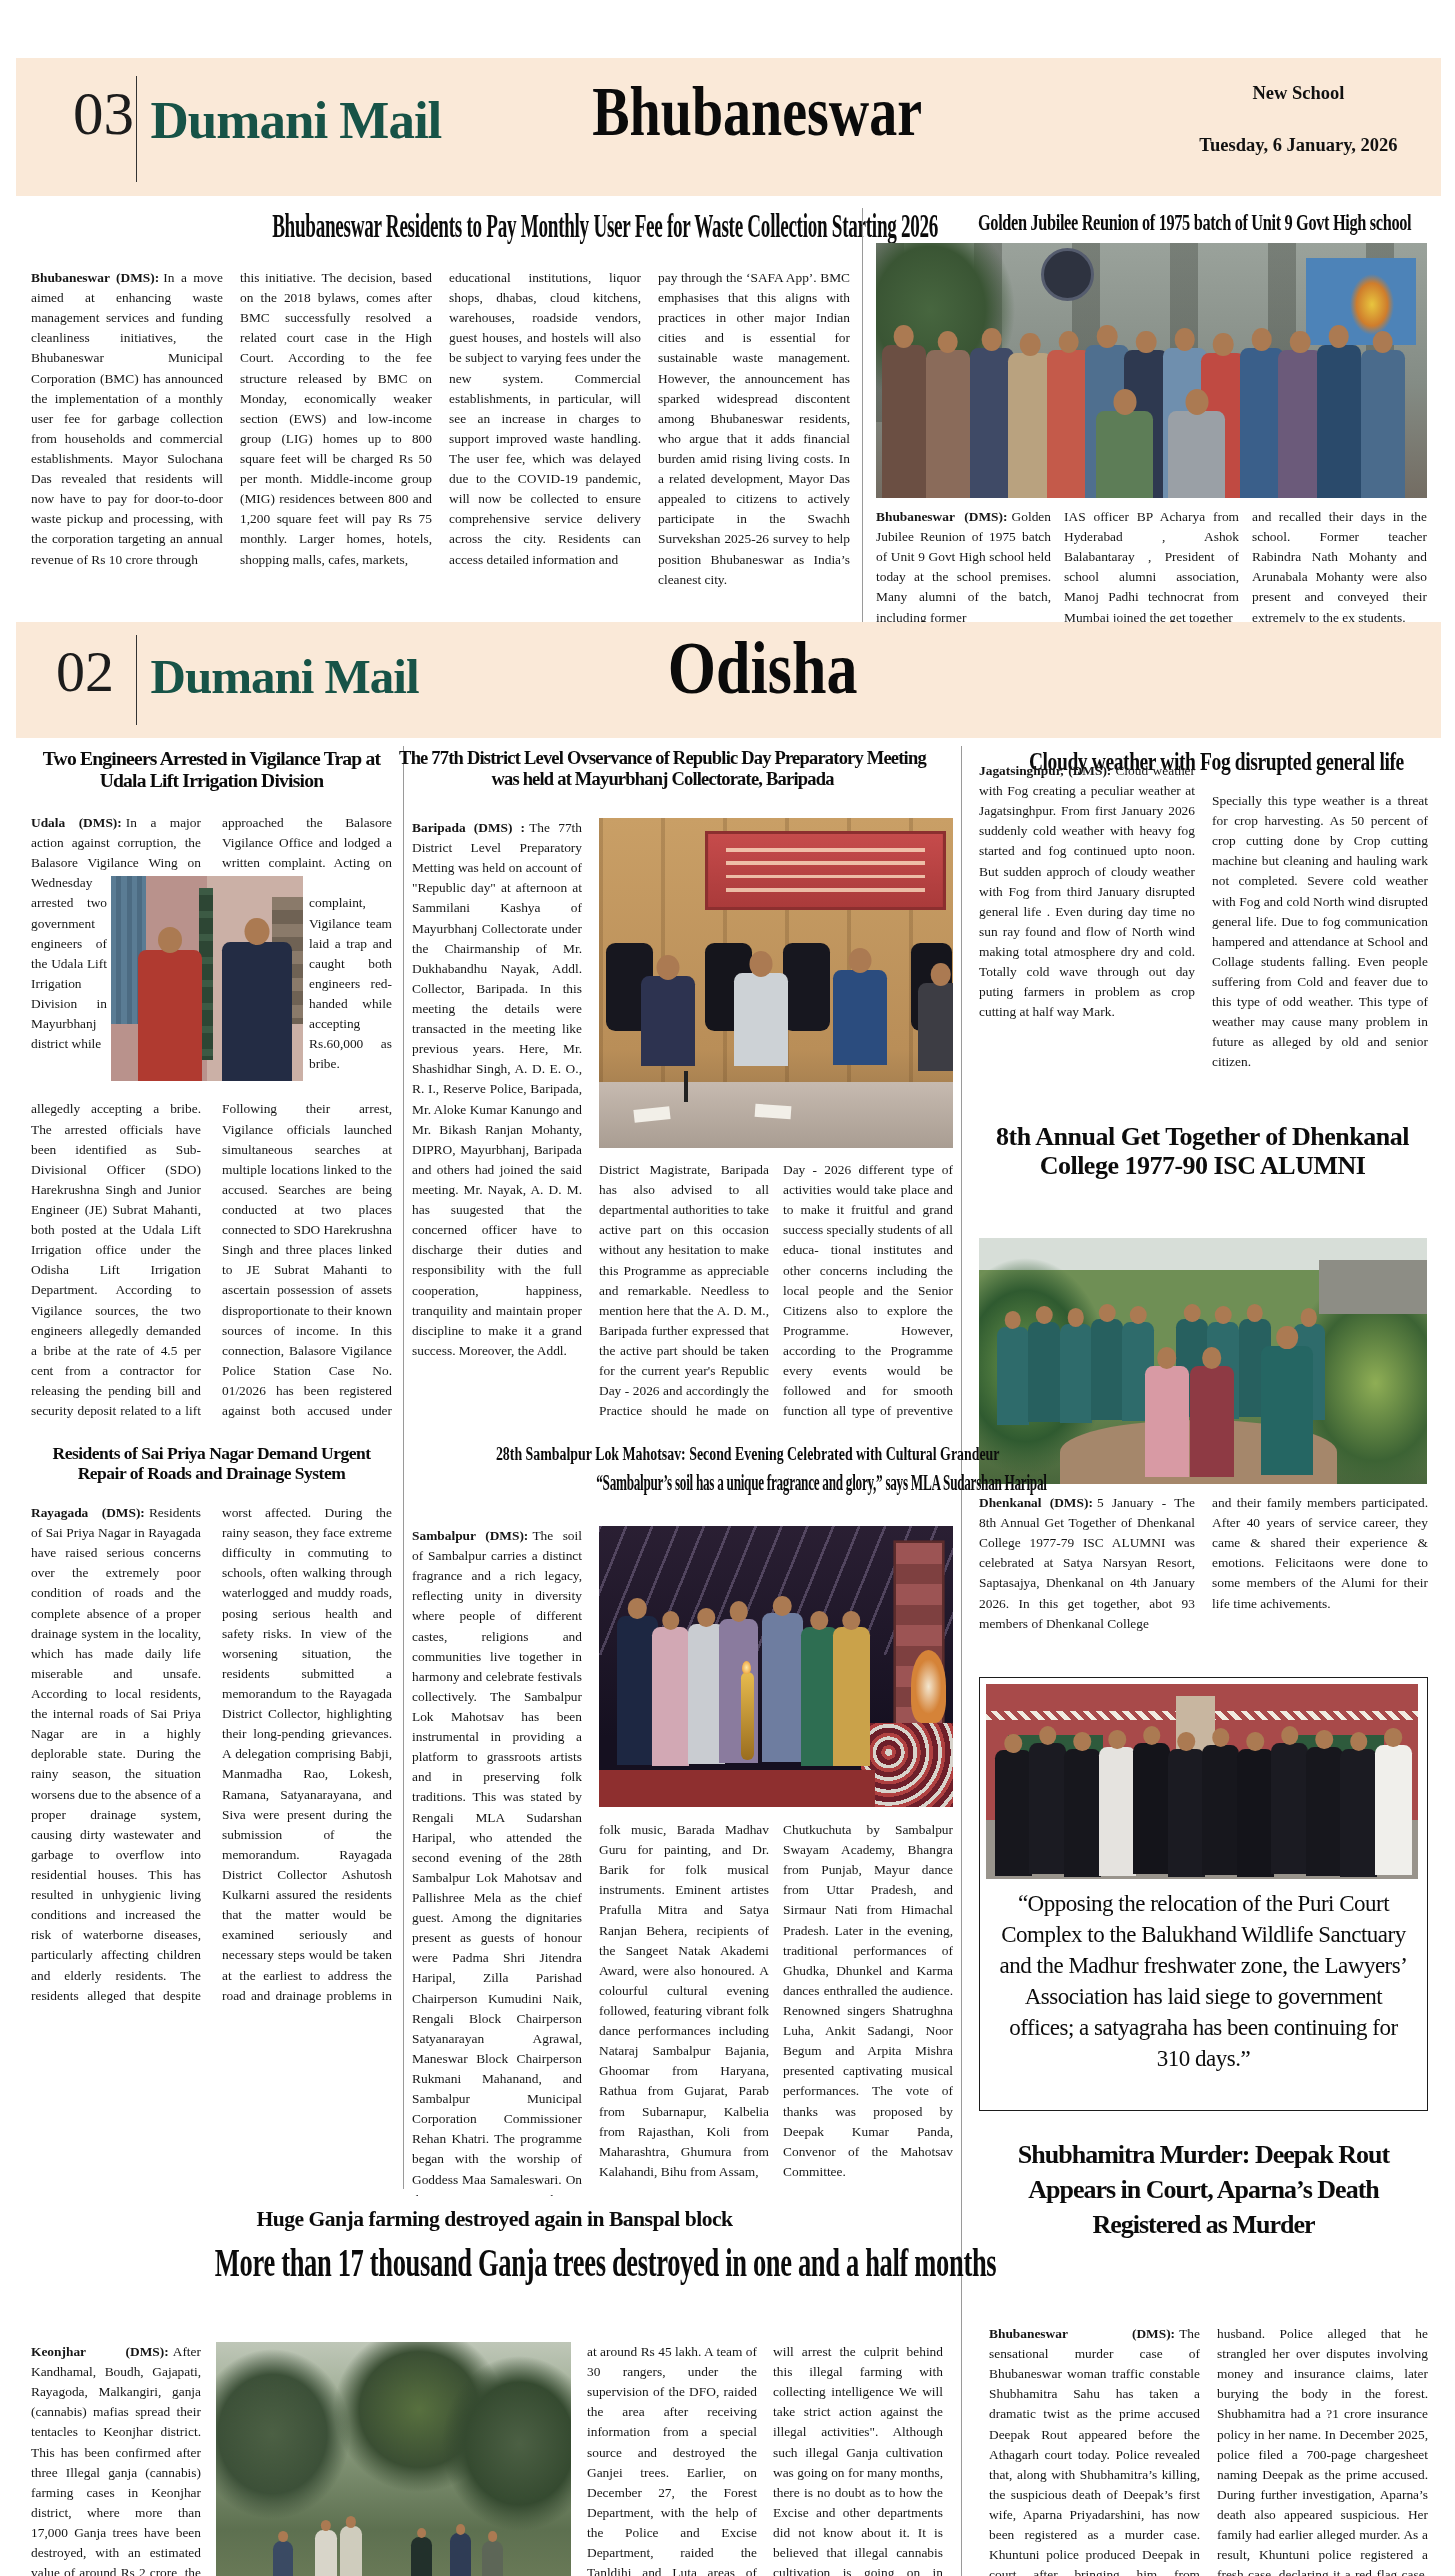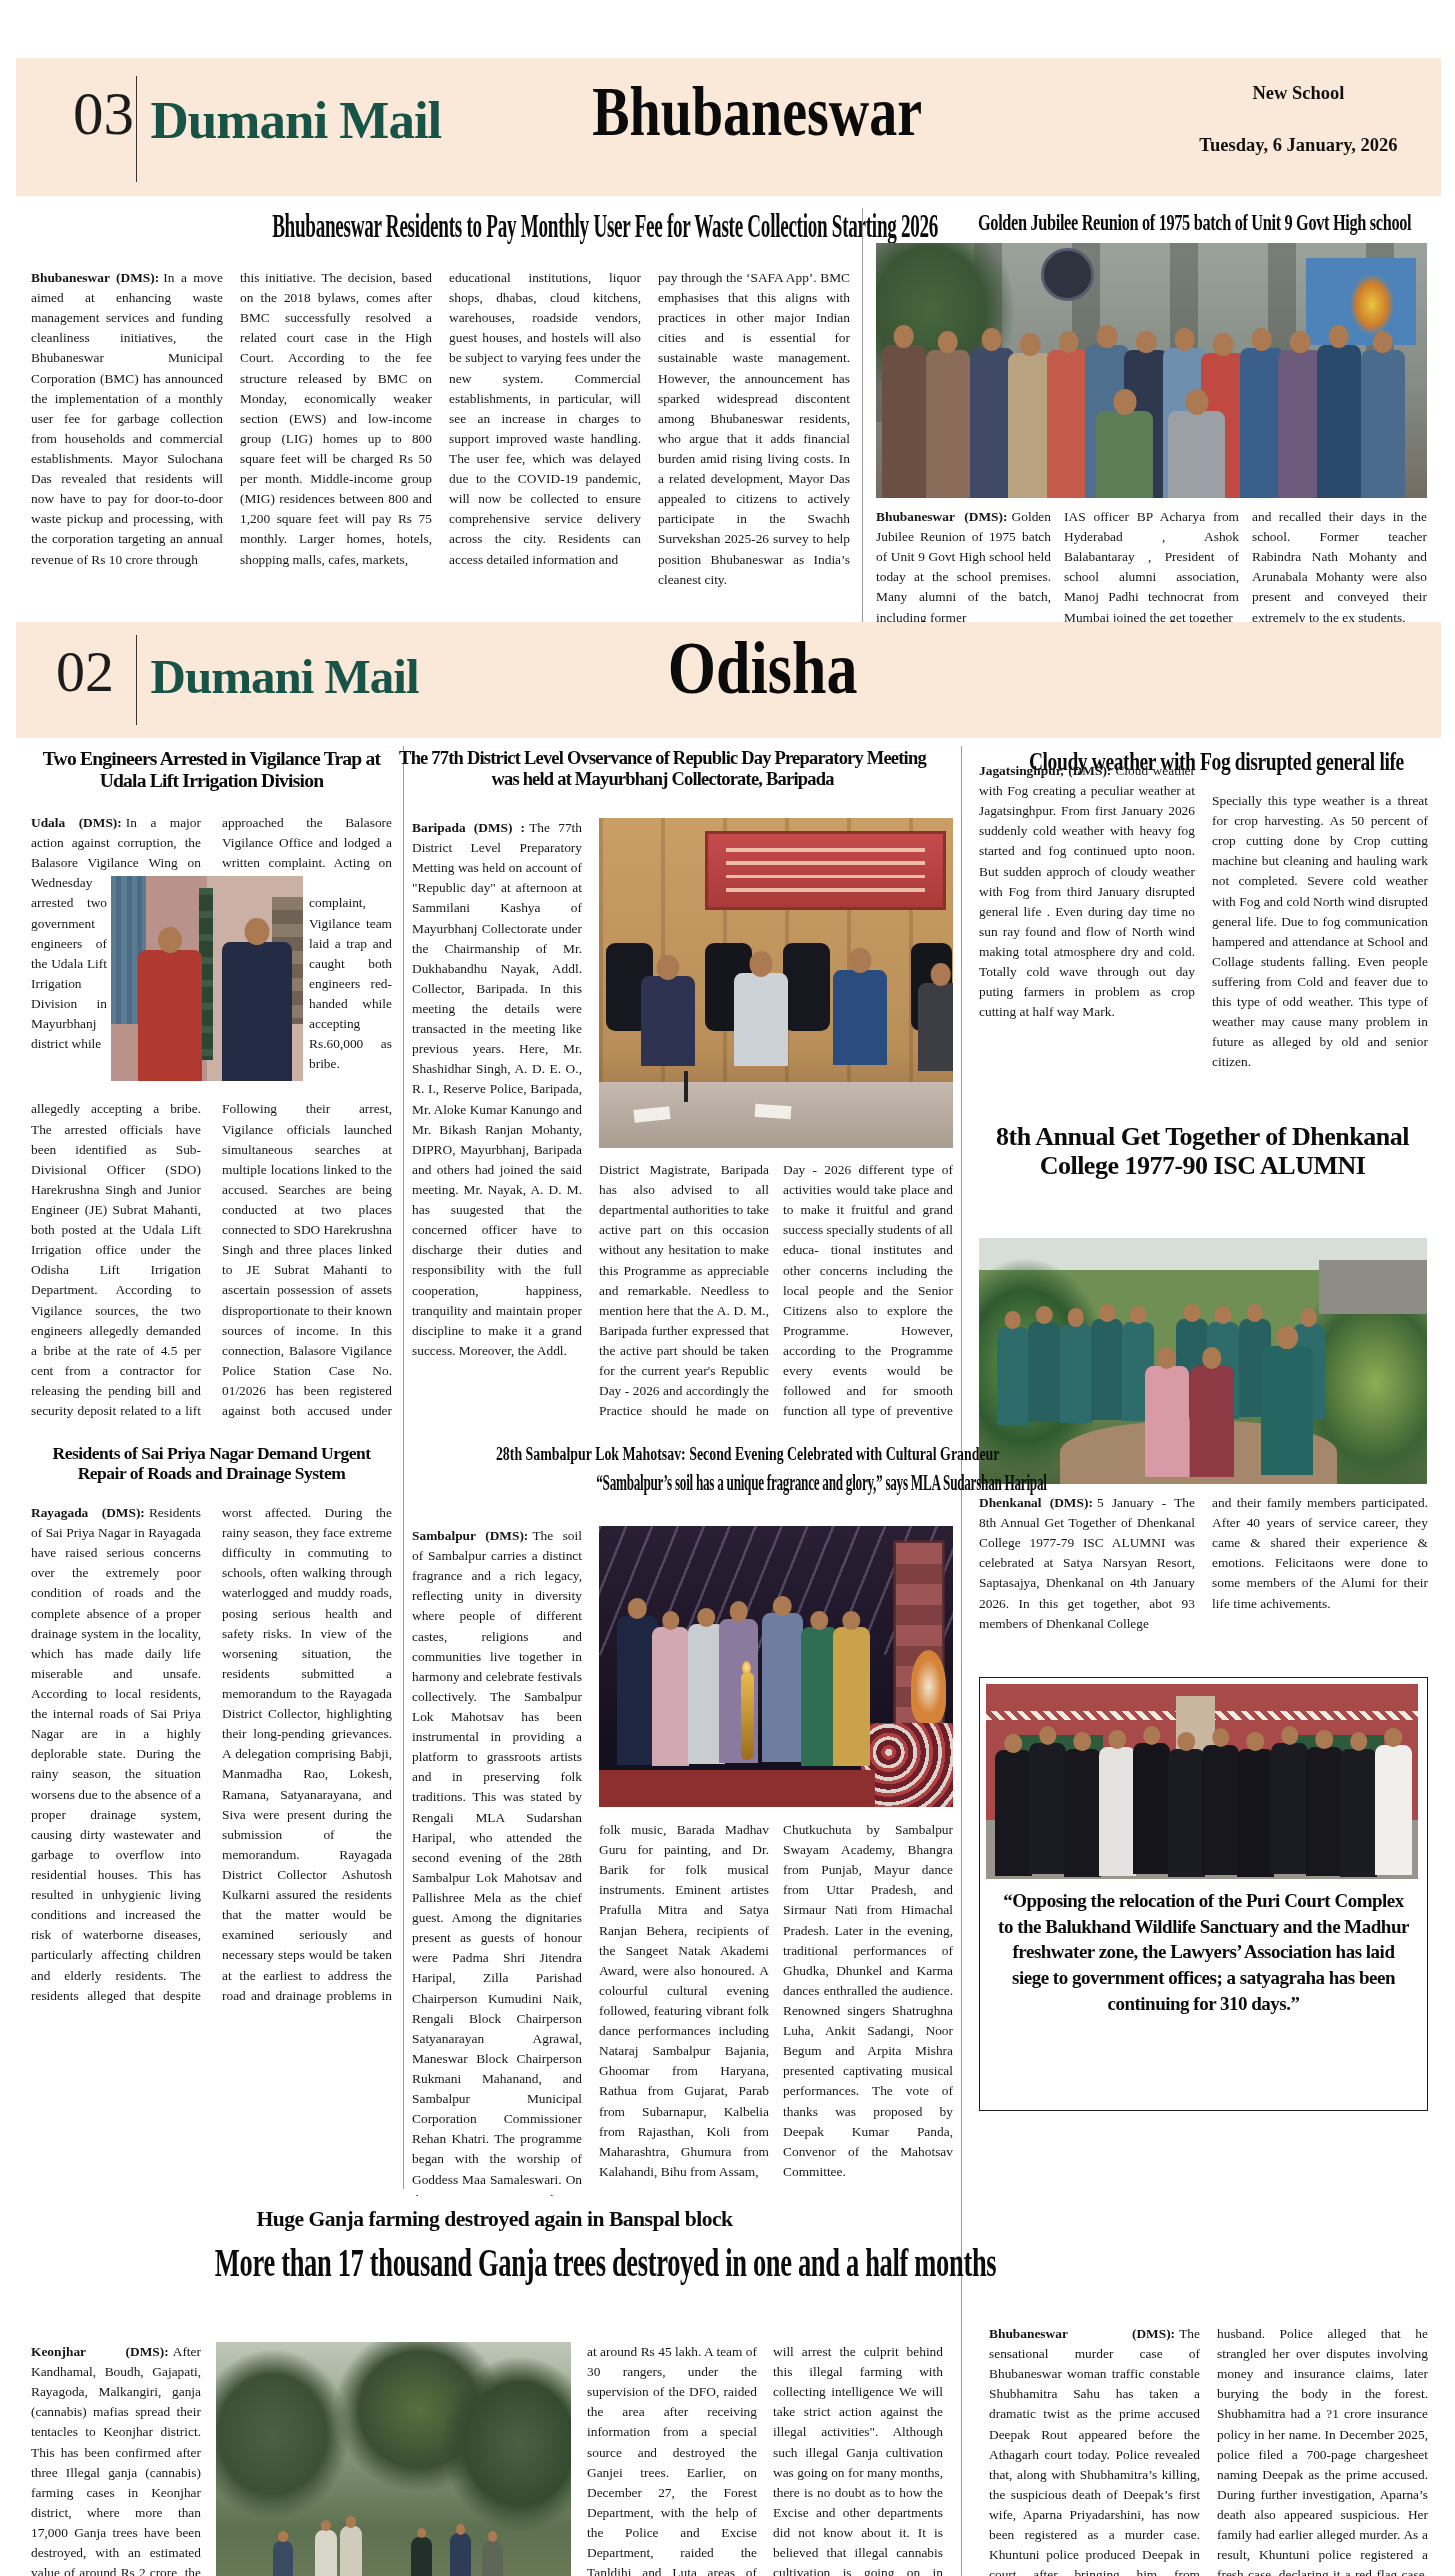--- a/index.html
+++ b/index.html
@@ -16,22 +16,22 @@
   .kicker{position:absolute;font-weight:bold;text-align:center;color:#0c0c0c;
           font-family:"Liberation Serif",serif;}
   .vrule{position:absolute;width:1px;background:#9a9a9a;}
   .photo{position:absolute;overflow:hidden;background:#888;}
   .fig{position:absolute;border-radius:8.2px 8.2px 0 0;background:var(--shirt,#444);}
   .fig::before{content:"";position:absolute;left:50%;top:calc(var(--hw,15.5px) * -0.95);
        transform:translateX(-50%);width:var(--hw,15.5px);height:calc(var(--hw,15.5px) * 1.1);
        border-radius:50%;background:var(--skin,#ab7a52);}
   .green{color:#175347;}
   .quotebox{position:absolute;border:1.5px solid #1d1d1d;background:#fff;}
-  .quotetext{position:absolute;font-weight:bold;text-align:center;color:#0c0c0c;
-       font-family:"Liberation Serif",serif;font-size:19px;line-height:1.35;letter-spacing:-0.5px;}
+  .quotetext{position:absolute;font-weight:normal;text-align:center;color:#0c0c0c;
+       font-family:"Liberation Serif",serif;font-size:23px;line-height:1.35;letter-spacing:-0.5px;}
 </style>
 </head>
 <body>
 
 <div id="page">
 
   <div class="band" style="left:15.5px;top:58px;width:1425px;height:138px;">
     <div class="abs" style="left:20.6px;top:20.6px;width:98px;font-size:61px;color:#1c1c1c;text-align:right;font-weight:400;">03</div>
     <div class="abs" style="left:120px;top:18px;width:1.5px;height:106px;background:#333;"></div>
     <div class="abs green" style="left:135px;top:32px;font-size:53px;font-weight:bold;letter-spacing:-1px;">Dumani Mail</div>
@@ -186,20 +186,21 @@
       <i class="fig" style="left:50%;top:31%;width:37px;height:130px;--shirt:#17171d;--hw:17.5px;"></i>
       <i class="fig" style="left:58%;top:33%;width:37px;height:128px;--shirt:#14141a;--hw:17.5px;"></i>
       <i class="fig" style="left:66%;top:30%;width:37px;height:131px;--shirt:#1b1b22;--hw:17.5px;"></i>
       <i class="fig" style="left:74%;top:32%;width:37px;height:129px;--shirt:#17171d;--hw:17.5px;"></i>
       <i class="fig" style="left:82%;top:33%;width:37px;height:128px;--shirt:#1b1b22;--hw:17.5px;"></i>
       <i class="fig" style="left:90%;top:31%;width:37px;height:130px;--shirt:#f0efeb;--hw:17.5px;"></i>
     </div>
     <div class="quotetext" style="left:15.5px;top:210px;width:416px;height:206px;">“Opposing the relocation of the Puri Court Complex to the Balukhand Wildlife Sanctuary and the Madhur freshwater zone, the Lawyers’ Association has laid siege to government offices; a satyagraha has been continuing for 310 days.”</div>
   </div>
 
+  <div class="hl" style="left:974px;top:2137px;width:459px;font-size:26px;letter-spacing:-1px;line-height:1.35;">Shubhamitra Murder: Deepak Rout Appears in Court, Aparna’s Death Registered as Murder</div>
   <div class="col" style="left:989px;top:2324px;width:211px;height:618px;">
     <b class="dl">Bhubaneswar (DMS):</b><span>The sensational murder case of Bhubaneswar woman traffic constable Shubhamitra Sahu has taken a dramatic twist as the prime accused Deepak Rout appeared before the Athagarh court today. Police revealed that, along with Shubhamitra’s killing, the suspicious death of Deepak’s first wife, Aparna Priyadarshini, has now been registered as a murder case. Khuntuni police produced Deepak in court after bringing him from Bhubaneswar, and investigators placed him on daily remand. Plans are underway to conduct a lie detection test. Earlier, Aparna’s death was considered accidental. However, during the probe into Shubhamitra’s murder, investigators suspected foul play. Deepak reportedly disclosed shocking details during interrogation. In September 2025, Shubhamitra’s body was recovered from a Keonjhar forest. Investigations revealed that Deepak was her secret</span>
   </div>
   <div class="col" style="left:1217px;top:2324px;width:211px;height:618px;">husband. Police alleged that he strangled her over disputes involving money and insurance claims, later burying the body in the forest. Shubhamitra had a ?1 crore insurance policy in her name. In December 2025, police filed a 700-page chargesheet naming Deepak as the prime accused. During further investigation, Aparna’s death also appeared suspicious. Her family had earlier alleged murder. As a result, Khuntuni police registered a fresh case, declaring it a red-flag case. Sources confirmed that Deepak received nearly Rs 1.25 crore in insurance money after Aparna’s death. He admitted that disputes over this money triggered conflicts with Shubhamitra. Following his court appearance, Deepak will face extended interrogation under remand. Crime Branch has intensified investigations into both cases. Aparna’s family demanded justice and strict punishment for Deepak.</div>
 
   <div class="hl" style="left:31px;top:1444px;width:361px;font-size:17.5px;letter-spacing:-0.5px;">Residents of Sai Priya Nagar Demand Urgent Repair of Roads and Drainage System</div>
   <div class="col" style="left:31px;top:1503px;width:170px;height:507px;">
     <b class="dl">Rayagada (DMS):</b><span>Residents of Sai Priya Nagar in Rayagada have raised serious concerns over the extremely poor condition of roads and the complete absence of a proper drainage system in the locality, which has made daily life miserable and unsafe. According to local residents, the internal roads of Sai Priya Nagar are in a highly deplorable state. During the rainy season, the situation worsens due to the absence of a proper drainage system, causing dirty wastewater and garbage to overflow into residential houses. This has resulted in unhygienic living conditions and increased the risk of waterborne diseases, particularly affecting children and elderly residents. The residents alleged that despite repeatedly bringing the issue to the notice of the local Block Development Officer (BDO), no concrete steps have been taken so far to resolve the problem. As a result, people are forced to live amid stagnant water, filth, and foul conditions. School-going children are among the</span>
   </div>
   <div class="col" style="left:222px;top:1503px;width:170px;height:507px;">worst affected. During the rainy season, they face extreme difficulty in commuting to schools, often walking through waterlogged and muddy roads, posing serious health and safety risks. In view of the worsening situation, the residents submitted a memorandum to the Rayagada District Collector, highlighting their long-pending grievances. A delegation comprising Babji, Manmadha Rao, Lokesh, Ramana, Satyanarayana, and Siva were present during the submission of the memorandum. Rayagada District Collector Ashutosh Kulkarni assured the residents that the matter would be examined seriously and necessary steps would be taken at the earliest to address the road and drainage problems in Sai Priya Nagar. The residents expressed hope that the assurance given by the district administration would soon translate into concrete action, as any further delay may lead to serious public health hazards and further deterioration of living conditions in the locality.</div>

